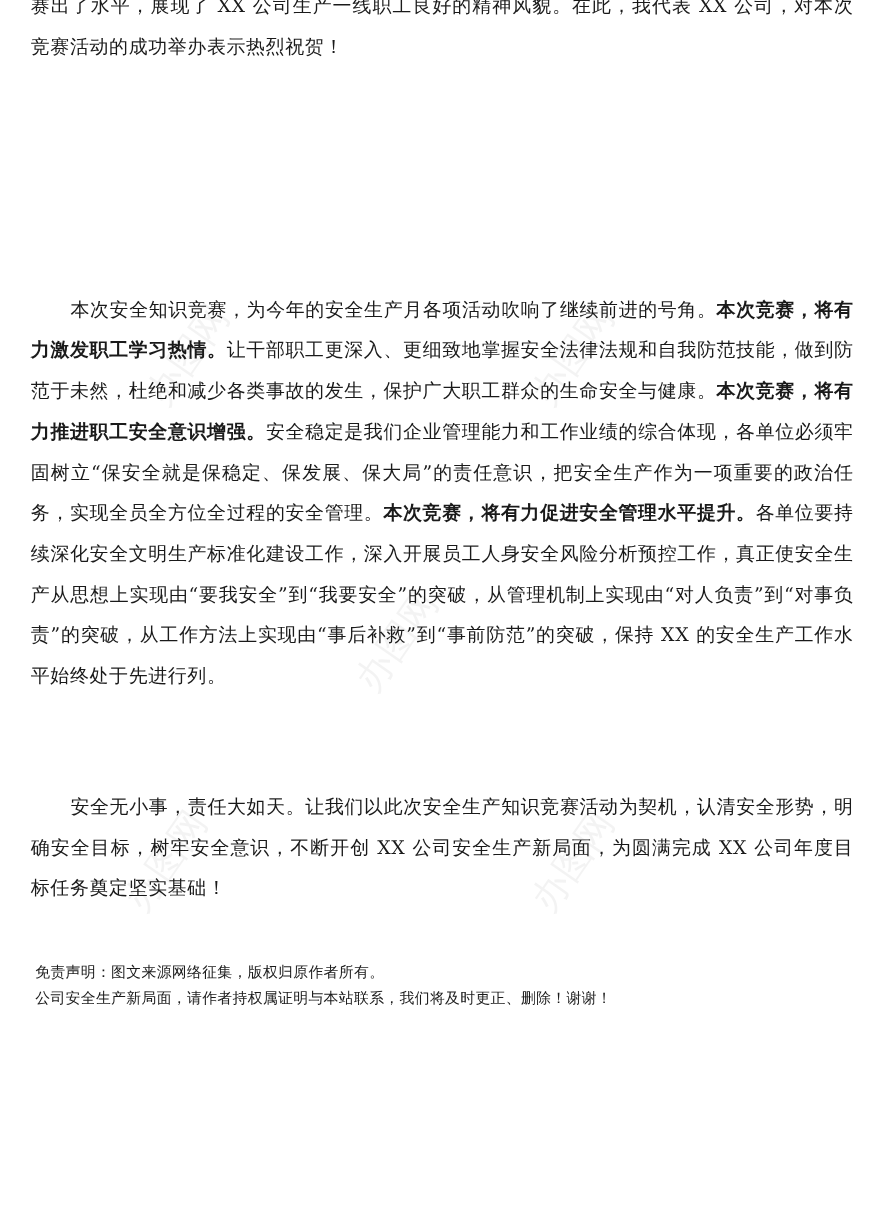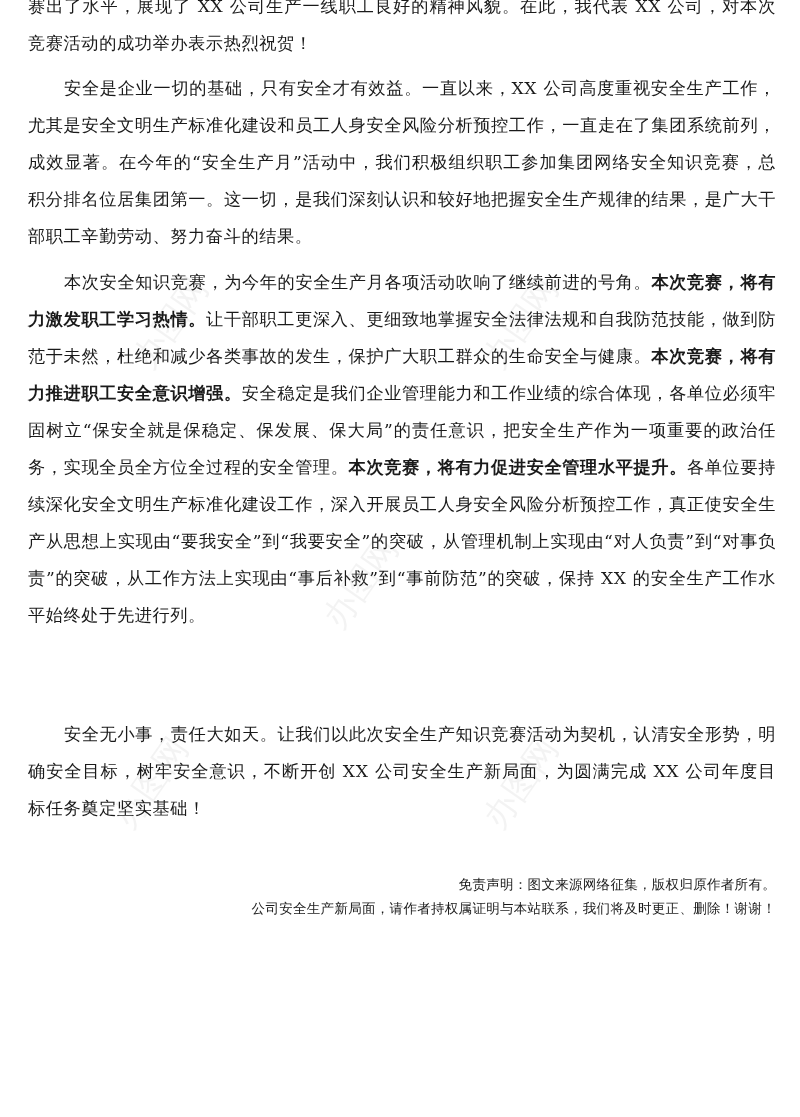--- a/index.html
+++ b/index.html
@@ -7,38 +7,35 @@
          font-family: "DejaVu Serif", "Liberation Serif", serif; color: #1a1a1a; }
   .page { position: absolute; left: 0; top: 0; width: 800px; height: 952px; }
   .para { position: absolute; left: 28px; width: 748px; font-size: 17.2px;
           line-height: 37px; letter-spacing: 0.6px; text-align: justify; margin: 0; }
   .para.indent { text-indent: 36px; }
   .para b { font-weight: bold; }
   .p0 { top: -12px; }
   .p1 { top: 70px; }
   .p2 { top: 264px; }
   .p3 { top: 716px; }
-  .disclaimer { position: absolute; left: 16px; width: 760px; font-size: 13.5px;
-                line-height: 24px; letter-spacing: 0.3px; top: 872px; margin: 0; text-align: right; }
+  .disclaimer { position: absolute; left: 32px; width: 760px; font-size: 13.5px;
+                line-height: 24px; letter-spacing: 0.3px; top: 872px; margin: 0; }
   .watermark { position: absolute; font-size: 34px; color: #000; opacity: 0.045;
                transform: rotate(-55deg); font-family: "DejaVu Sans", sans-serif;
                white-space: nowrap; pointer-events: none; }
 </style>
 </head>
 <body>
 
 <div class="page">
 
   <p class="para p0">
     <span>赛出了水平，展现了 XX 公司生产一线职工良好的精神风貌。在此，我代表 XX 公司，对本次竞赛活动的成功举办表示热烈祝贺！</span>
   </p>
 
-  <p class="para indent p1">
-    <span>安全是企业一切的基础，只有安全才有效益。一直以来，XX 公司高度重视安全生产工作，尤其是安全文明生产标准化建设和员工人身安全风险分析预控工作，一直走在了集团系统前列，成效显著。在今年的“安全生产月”活动中，我们积极组织职工参加集团网络安全知识竞赛，总积分排名位居集团第一。这一切，是我们深刻认识和较好地把握安全生产规律的结果，是广大干部职工辛勤劳动、努力奋斗的结果。</span>
-  </p>
 
   <p class="para indent p2">
     <span>本次安全知识竞赛，为今年的安全生产月各项活动吹响了继续前进的号角。</span><b>本次竞赛，将有力激发职工学习热情。</b><span>让干部职工更深入、更细致地掌握安全法律法规和自我防范技能，做到防范于未然，杜绝和减少各类事故的发生，保护广大职工群众的生命安全与健康。</span><b>本次竞赛，将有力推进职工安全意识增强。</b><span>安全稳定是我们企业管理能力和工作业绩的综合体现，各单位必须牢固树立“保安全就是保稳定、保发展、保大局”的责任意识，把安全生产作为一项重要的政治任务，实现全员全方位全过程的安全管理。</span><b>本次竞赛，将有力促进安全管理水平提升。</b><span>各单位要持续深化安全文明生产标准化建设工作，深入开展员工人身安全风险分析预控工作，真正使安全生产从思想上实现由“要我安全”到“我要安全”的突破，从管理机制上实现由“对人负责”到“对事负责”的突破，从工作方法上实现由“事后补救”到“事前防范”的突破，保持 XX 的安全生产工作水平始终处于先进行列。</span>
   </p>
 
   <p class="para indent p3">
     <span>安全无小事，责任大如天。让我们以此次安全生产知识竞赛活动为契机，认清安全形势，明确安全目标，树牢安全意识，不断开创 XX 公司安全生产新局面，为圆满完成 XX 公司年度目标任务奠定坚实基础！</span>
   </p>
 
   <div class="disclaimer">

